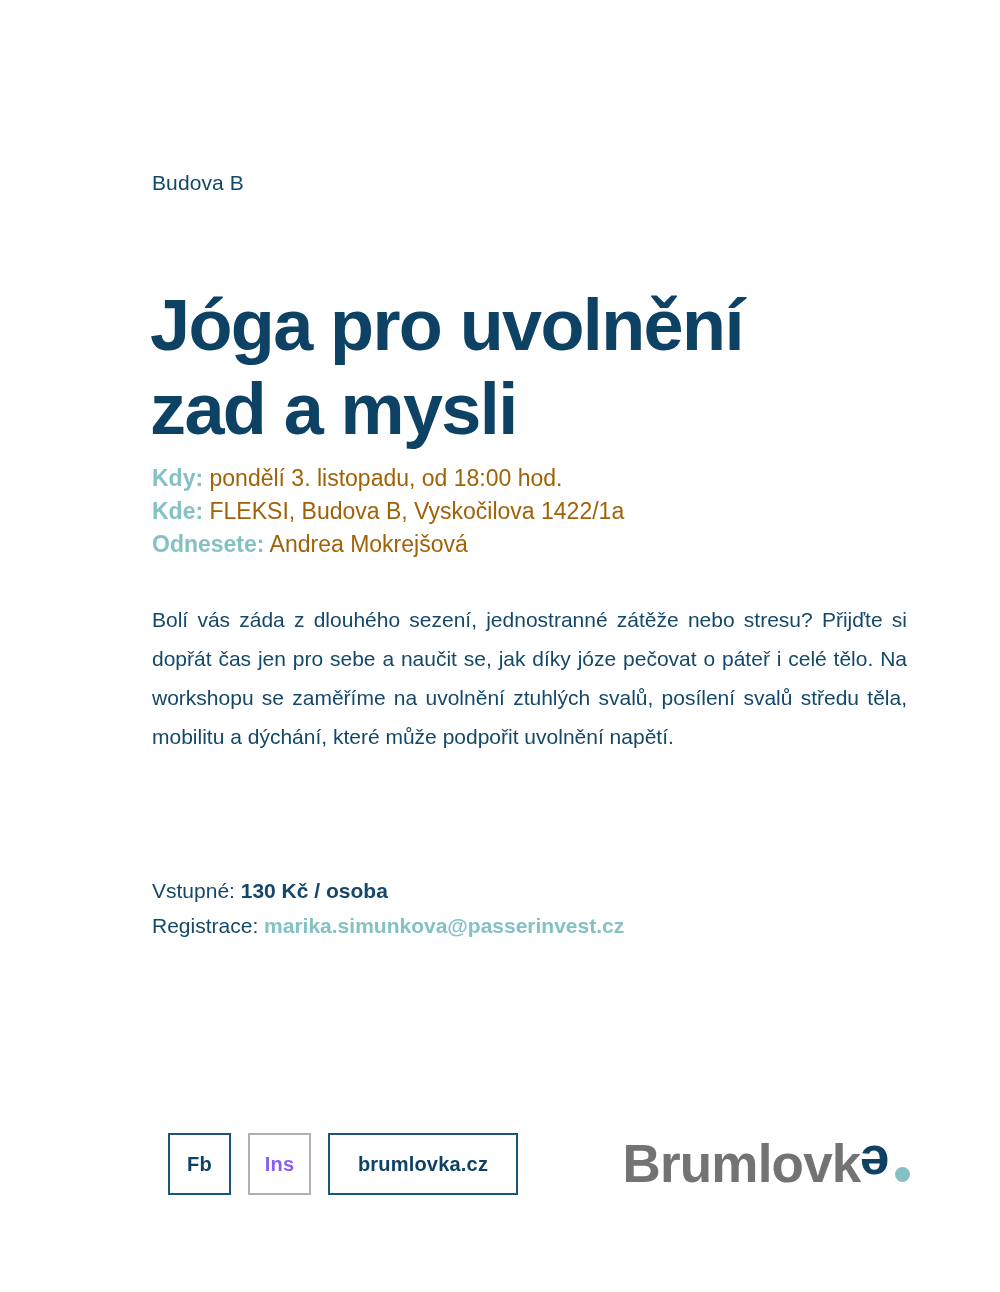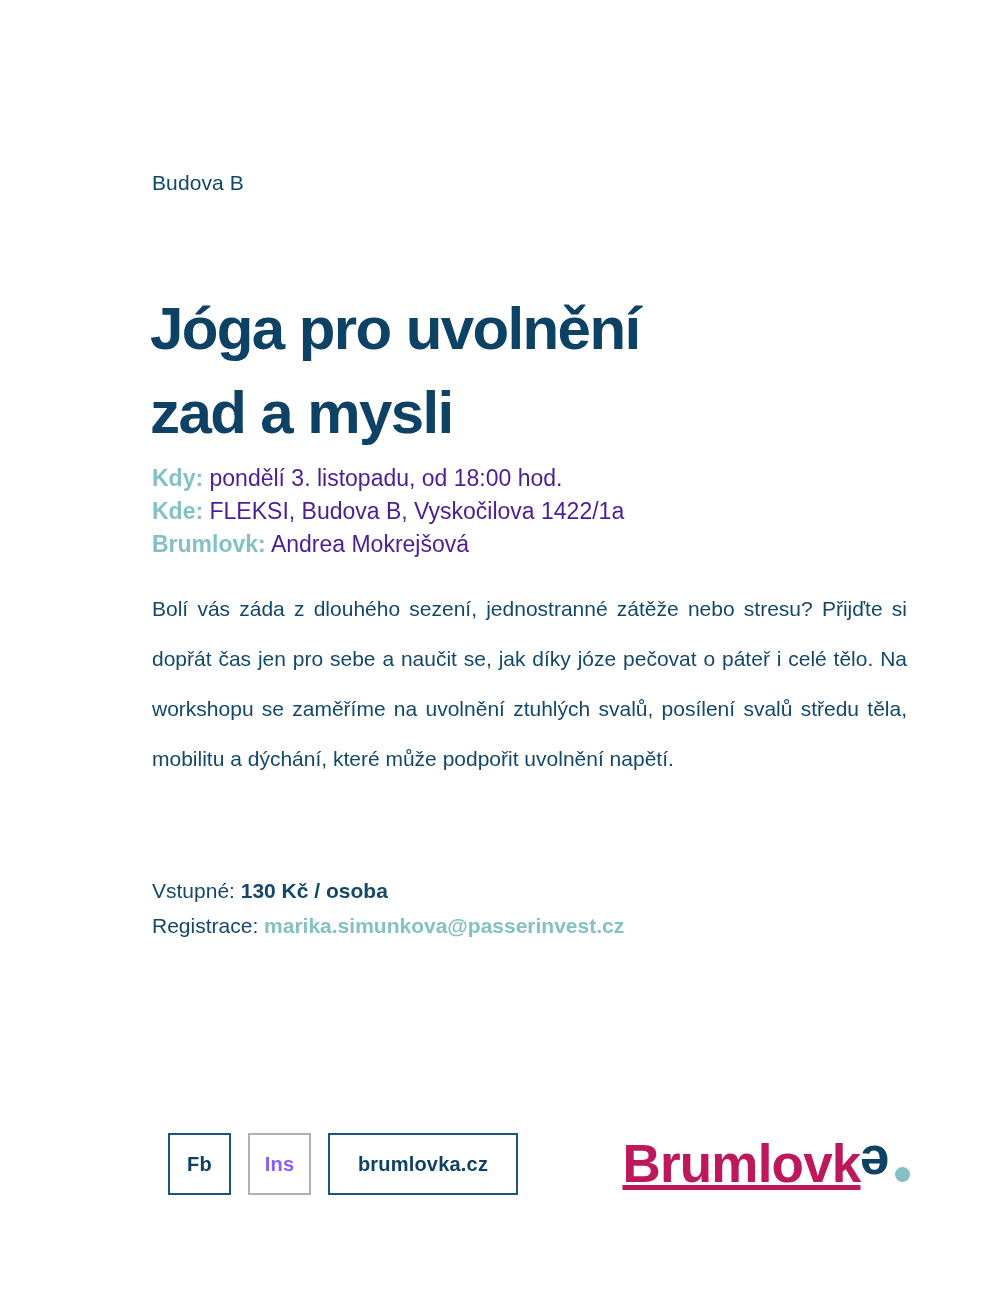--- a/index.html
+++ b/index.html
@@ -32,23 +32,23 @@
     line-height: 26px;
     color: #10486b;
     letter-spacing: 0.1px;
     white-space: nowrap;
   }
 
   
   .headline {
     position: absolute;
     left: 122px;
-    top: 247px;
+    top: 235px;
     width: 800px;
-    font-size: 60px;
+    font-size: 72px;
     line-height: 84px;
     font-weight: 700;
     color: #0d4265;
     letter-spacing: -1.6px;
   }
   .headline .hl-line {
     display: block;
     white-space: nowrap;
   }
 
@@ -64,31 +64,31 @@
   }
   .meta-row {
     white-space: nowrap;
   }
   .meta-label {
     font-weight: 700;
     color: #84c1c4;
     text-align: right;
   }
   .meta-value {
-    color: #4c1d95;
+    color: #a16207;
   }
 
   
   .body-copy {
     position: absolute;
     left: 124px;
-    top: 584px;
+    top: 600px;
     width: 755px;
     font-size: 21px;
-    line-height: 50px;
+    line-height: 39px;
     color: #13486a;
     text-align: justify;
   }
   .body-copy p {
     margin: 0 0 24px 0;
     text-align: justify;
     text-justify: inter-word;
   }
   .body-copy p:last-child {
     margin-bottom: 0;
@@ -167,23 +167,22 @@
     right: 118px;
     top: 1136px;
     display: flex;
     align-items: baseline;
     user-select: none;
   }
   .brand-word {
     font-size: 53px;
     line-height: 56px;
     font-weight: 600;
-    color: #be185d;
+    color: #737373;
     letter-spacing: -0.8px;
-    text-decoration: underline;
   }
   .brand-schwa {
     font-size: 53px;
     line-height: 56px;
     font-weight: 600;
     color: #0d4265;
     display: inline-block;
     transform: rotate(180deg);
     margin-left: -1px;
   }
@@ -211,21 +210,21 @@
   <div class="meta">
     <div class="meta-row">
       <span class="meta-label">Kdy:</span>
       <span class="meta-value">pondělí 3. listopadu, od 18:00 hod.</span>
     </div>
     <div class="meta-row">
       <span class="meta-label">Kde:</span>
       <span class="meta-value">FLEKSI, Budova B, Vyskočilova 1422/1a</span>
     </div>
     <div class="meta-row">
-      <span class="meta-label">Brumlovk:</span>
+      <span class="meta-label">Odnesete:</span>
       <span class="meta-value">Andrea Mokrejšová</span>
     </div>
   </div>
 
   <div class="body-copy">
     <p>Bolí vás záda z dlouhého sezení, jednostranné zátěže nebo stresu? Přijďte si dopřát čas jen pro sebe a naučit se, jak díky józe pečovat o páteř i celé tělo. Na workshopu se zaměříme na uvolnění ztuhlých svalů, posílení svalů středu těla, mobilitu a dýchání, které může podpořit uvolnění napětí.</p>
   </div>
 
   <div class="tail">
     <div class="tail-row">

